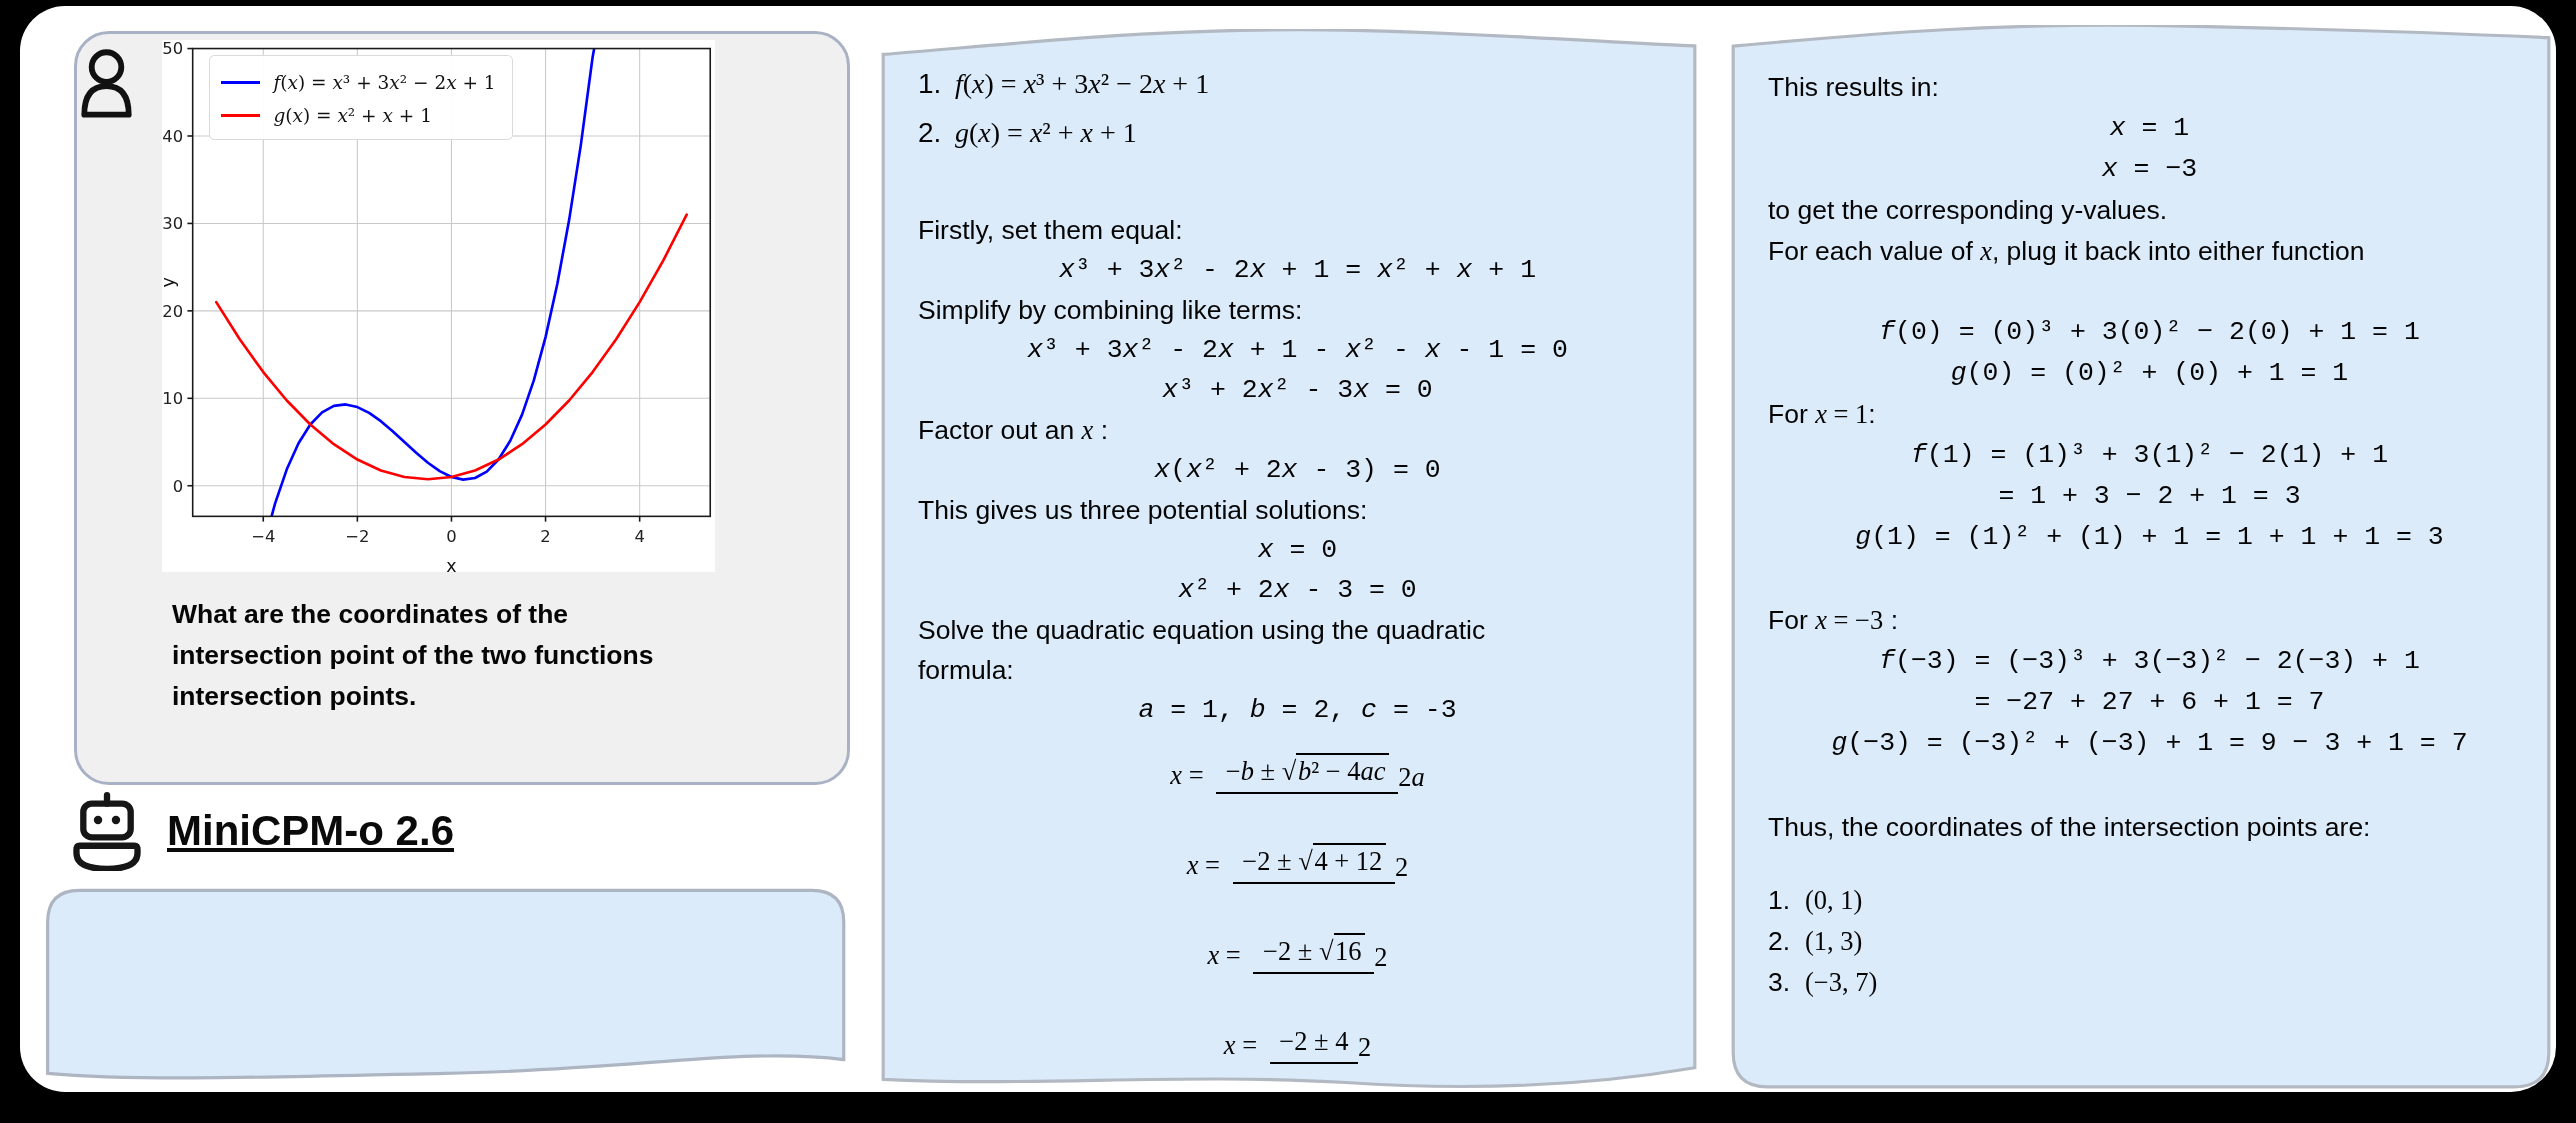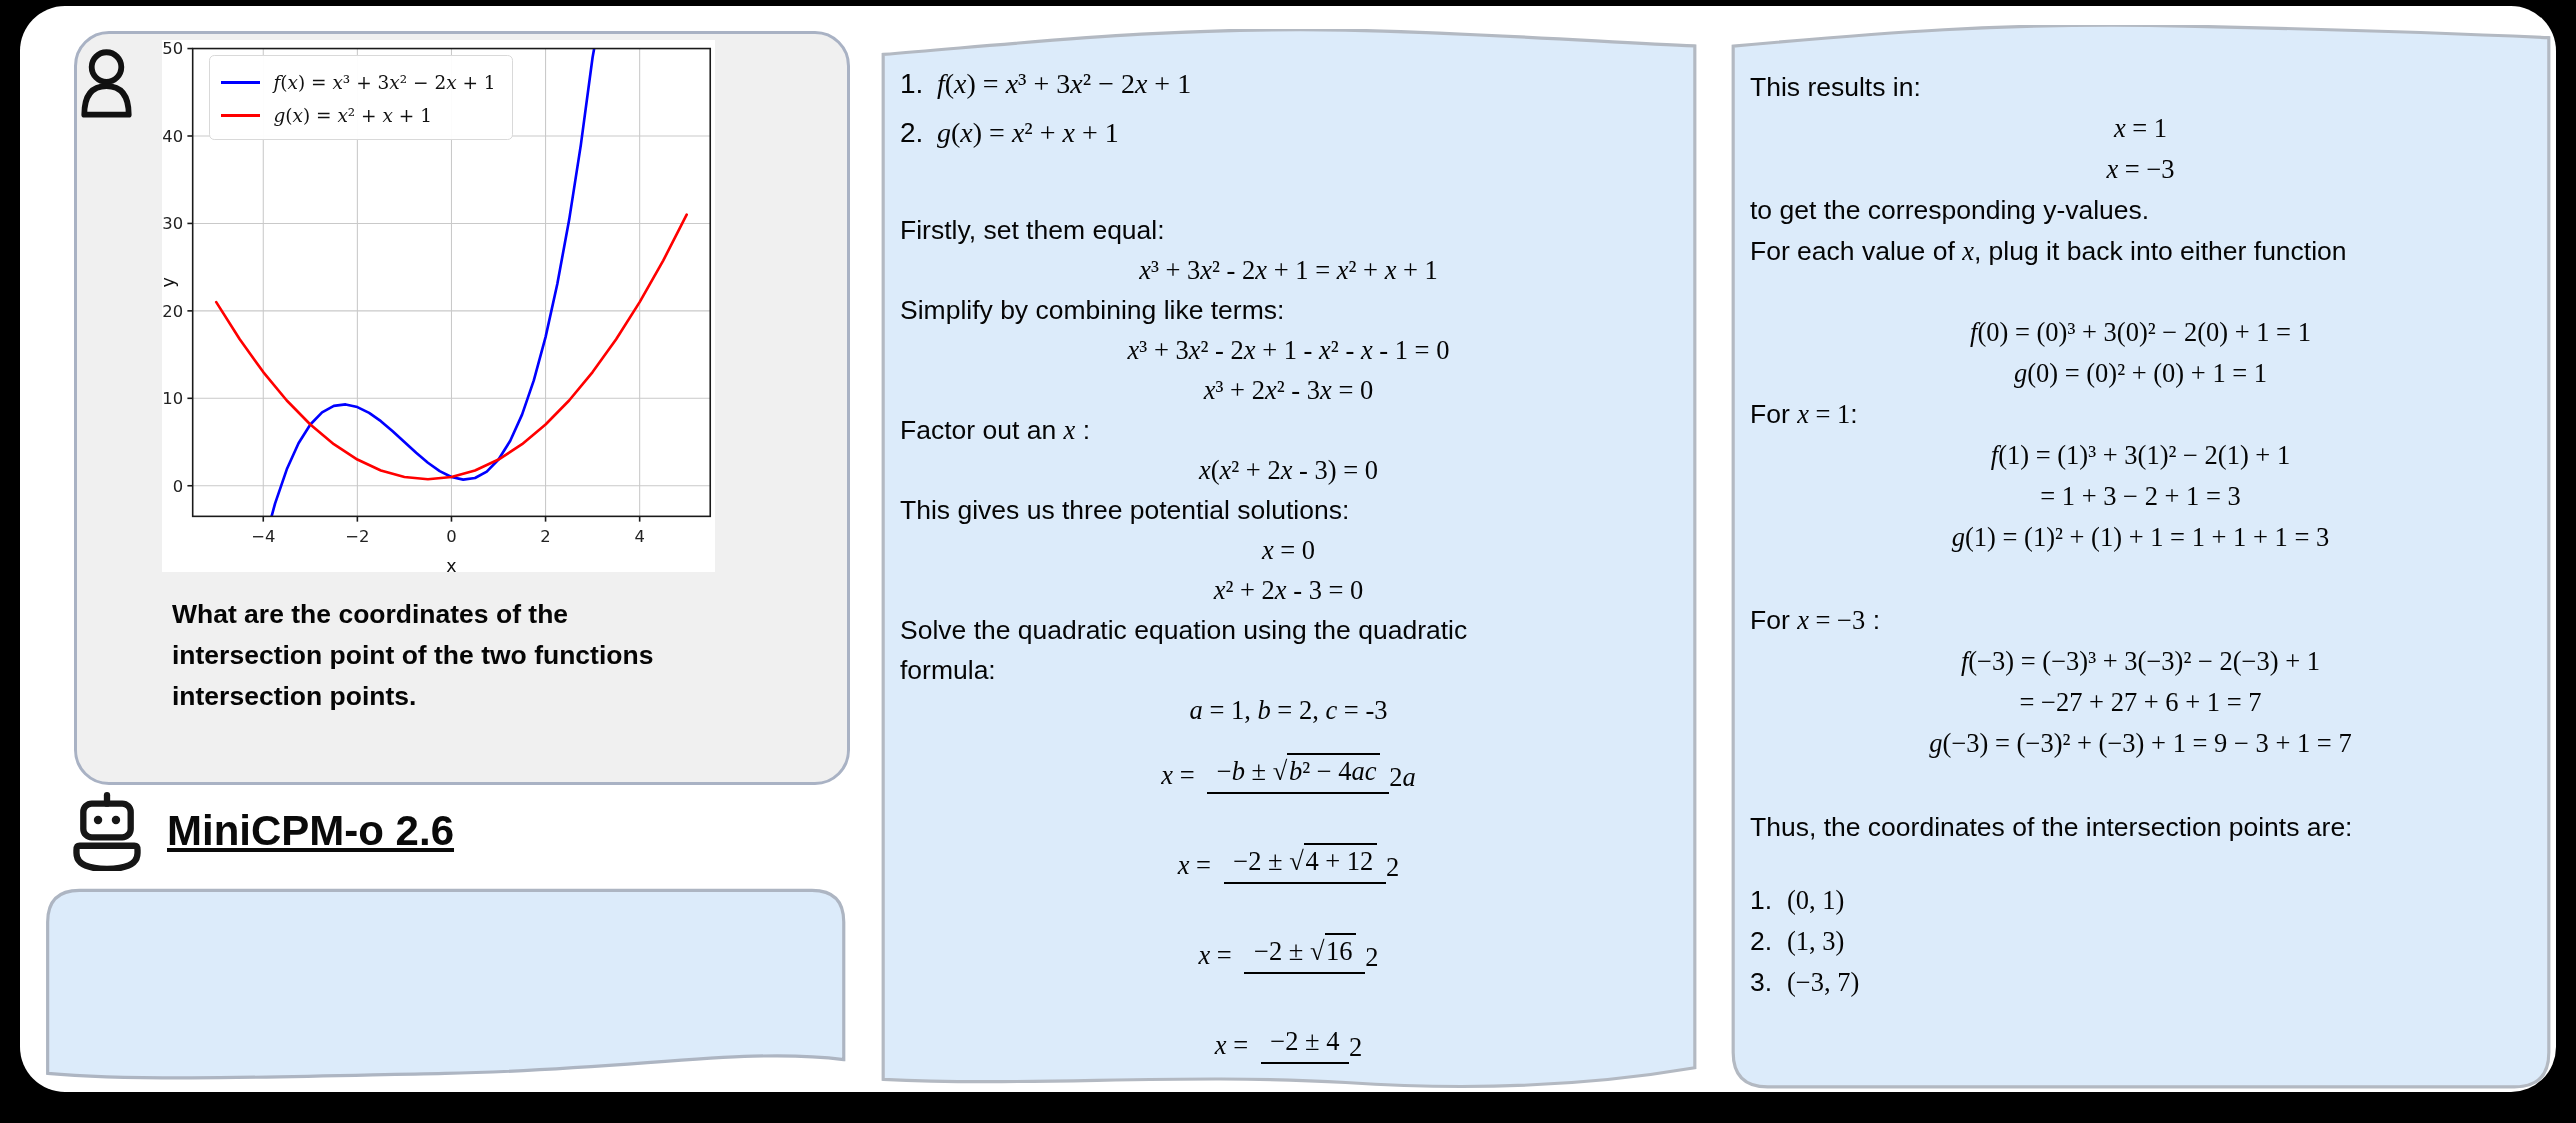--- a/index.html
+++ b/index.html
@@ -24,27 +24,27 @@
   .model-row{position:absolute;left:70px;top:791px;display:flex;align-items:center;gap:23px;}
   .model-label{font-size:42px;font-weight:bold;color:#0a0a0a;text-decoration:underline;}
   
   .bubble1{position:absolute;left:45px;top:885px;width:803px;height:201px;}
   .panel-bg{position:absolute;left:0;top:0;width:100%;height:100%;}
   .bubble1 .content{position:absolute;left:22px;right:15px;top:23px;
                     font-size:27px;line-height:46px;}
   .panel{position:absolute;}
   .panel.mid{left:880px;top:29px;width:818px;height:1062px;}
   .panel.rgt{left:1730px;top:25.4px;width:822px;height:1065px;}
-  .panel .content{position:absolute;left:20px;right:21px;}
+  .panel .content{position:absolute;left:38px;right:21px;}
   .panel.mid .content{top:30px;}
   .panel.rgt .content{top:42px;}
   
   .line{font-size:26.5px;line-height:41px;white-space:nowrap;color:#050505;}
   .panel.mid .line{line-height:40px;}
-  .line.c{text-align:center;font-family:Liberation Serif, serif;}
+  .line.c{text-align:center;font-family:Liberation Mono, monospace;}
   .m{font-family:"Liberation Serif","DejaVu Serif",serif;}
   .line.li .ln{display:inline-block;min-width:37px;}
   .panel.mid .line.li{line-height:49px;font-size:28px;}
   .fr{display:flex;justify-content:center;align-items:center;gap:12.7px;height:90px;
       font-family:"Liberation Serif","DejaVu Serif",serif;font-size:26.5px;color:#050505;}
   .fr .stack{display:inline-flex;flex-direction:row;align-items:center;}
   .fr .num{border-bottom:2.6px solid #000;padding:0 9.5px 5.3px;}
   .fr .den{padding-top:4.2px;}
   .sq{white-space:nowrap;}
   .rad{border-top:2.6px solid #000;padding:1.1px 3.2px 0 1.6px;}

